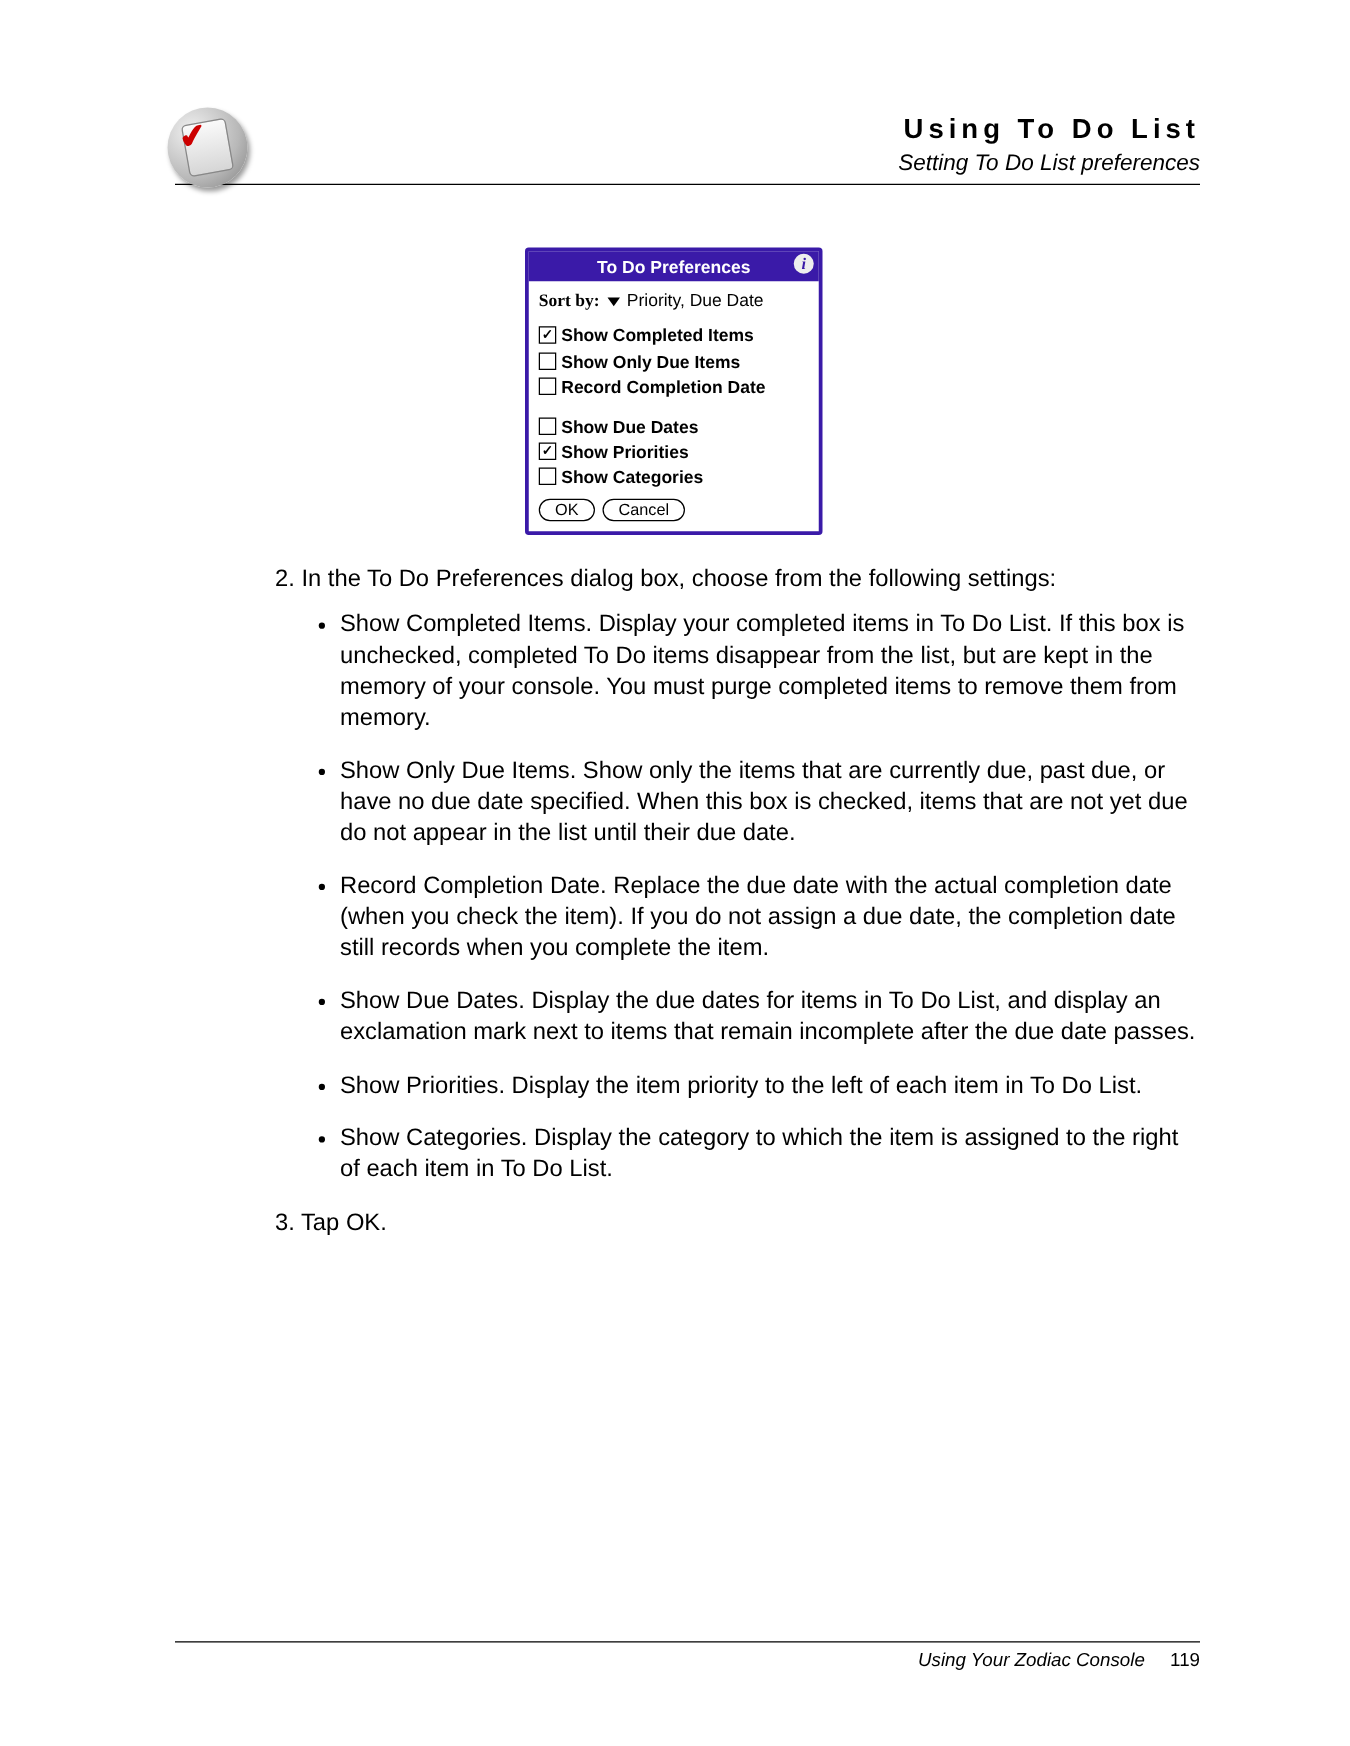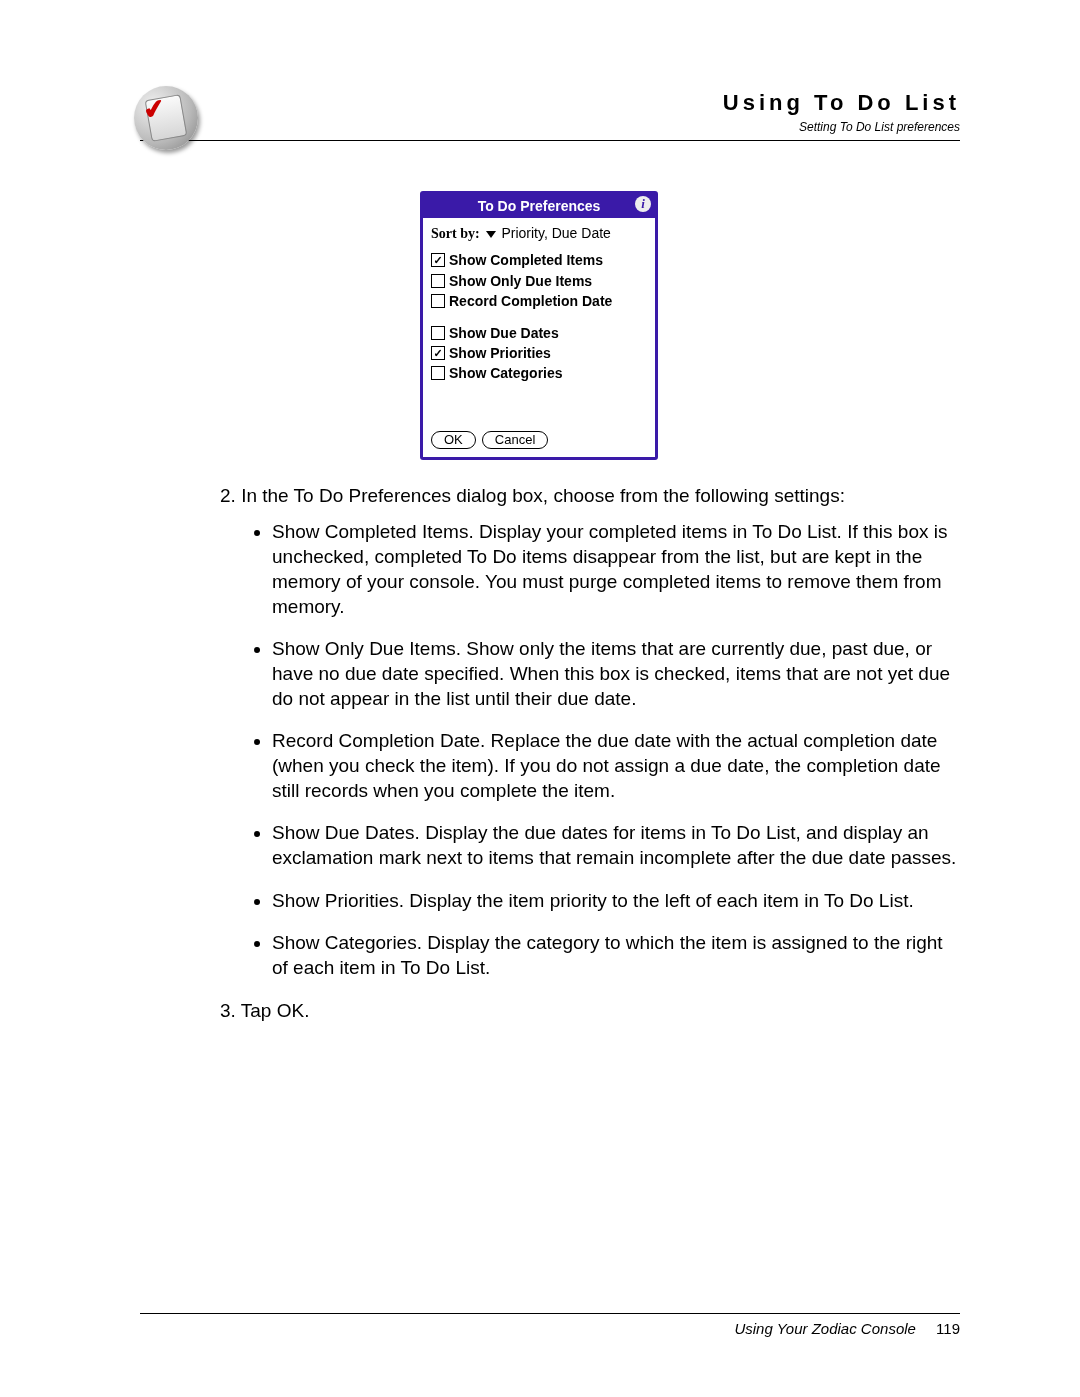--- a/index.html
+++ b/index.html
@@ -27,21 +27,21 @@
     text-align: right;
   }
   .header-title {
     font-weight: bold;
     letter-spacing: 4px;
     font-size: 22px;
     margin: 0;
   }
   .header-sub {
     font-style: italic;
-    font-size: 12px;
+    font-size: 18px;
     margin: 4px 0 0 0;
   }
   .header-icon {
     position: absolute;
     left: -6px;
     top: -4px;
     width: 64px;
     height: 64px;
   }
   .icon-ring {
@@ -139,21 +139,20 @@
     margin-top:8px;
     display:flex; gap:6px;
   }
   .pbtn {
     border:1.5px solid #000;
     border-radius: 10px;
     padding: 1px 12px;
     font-size:13px;
     background:#fff;
     line-height:1.1;
-    margin-top:40px;
   }
 
   
   .footer {
     position:absolute;
     left:140px; right:120px; bottom:60px;
     border-top:1px solid #000;
     padding-top:6px;
     text-align:right;
     font-size:15px;

